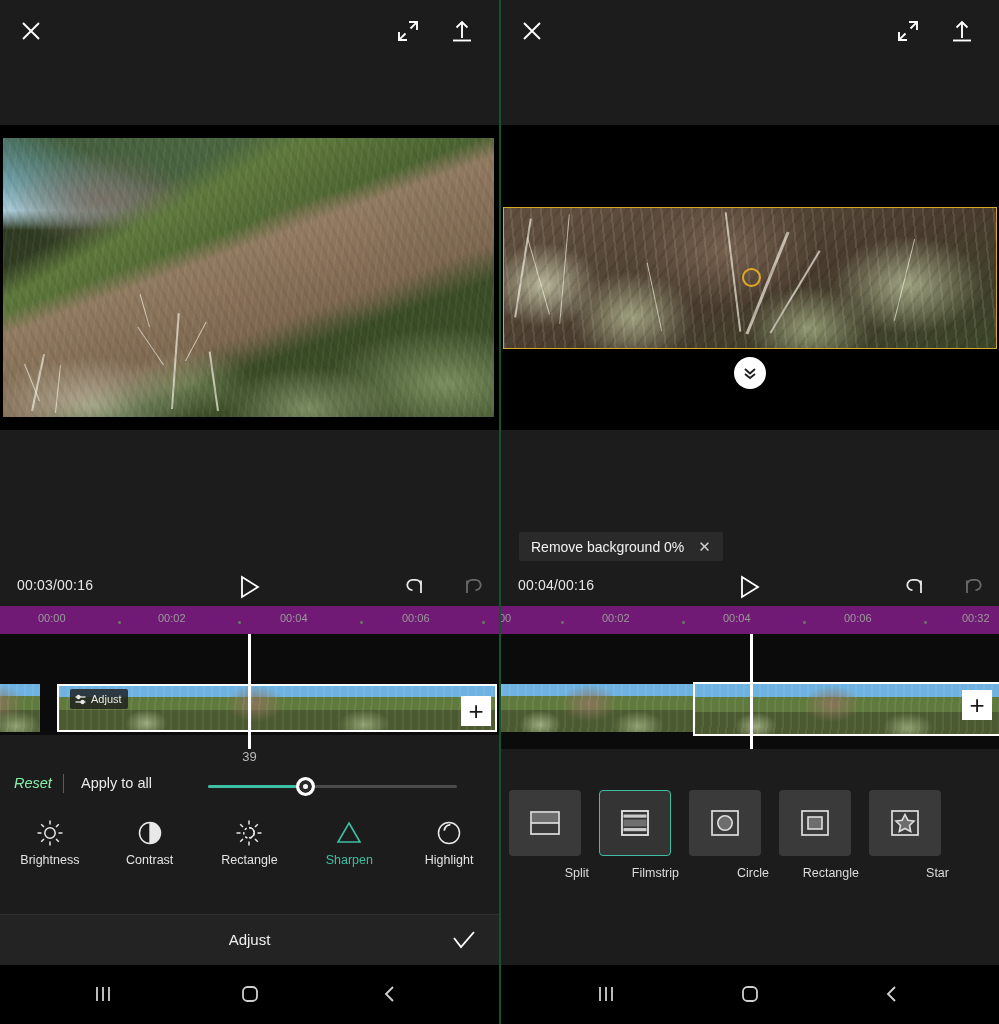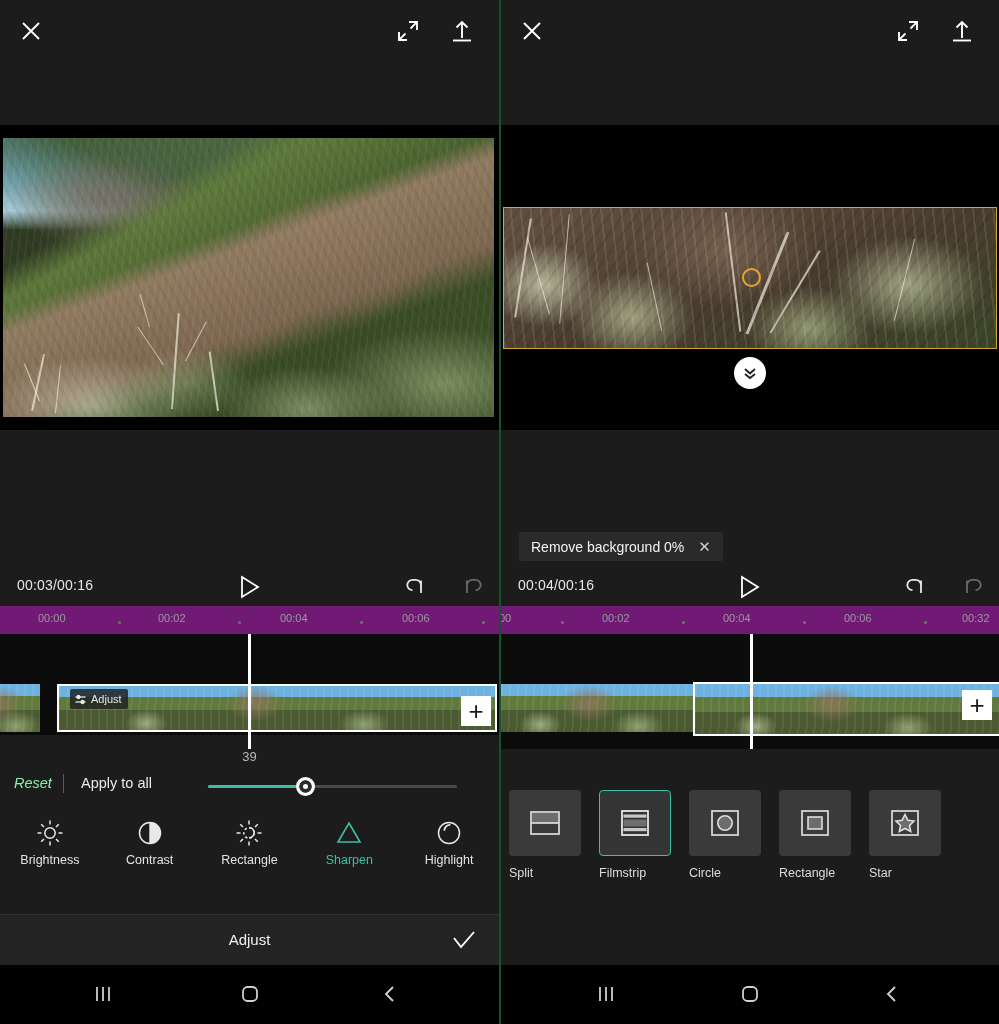--- a/index.html
+++ b/index.html
@@ -198,21 +198,21 @@
   .tool .ti{ height:40px; display:flex; align-items:center; justify-content:center; }
   .tool .tl{ font-size:12.5px; color:#e3e3e3; display:block; }
   .tool.on .tl{ color:#3dbfa3; }
 
   
   .msheet{
     position:absolute; left:0; right:0; top:770px; bottom:110px;
     background:#1c1c1c;
   }
   .mrow{ position:absolute; left:8px; right:0; top:20px; display:flex; gap:10px; }
-  .mitem{ width:80px; text-align:left; }
+  .mitem{ width:80px; text-align:right; }
   .mtile{
     width:72px; height:66px; background:#3a3a3a; border-radius:4px;
     display:flex; align-items:center; justify-content:center;
     border:1.5px solid transparent;
   }
   .mitem.on .mtile{ border-color:#3dbfa3; background:#343434; }
   .mlabel{ font-size:12.5px; color:#dcdcdc; margin-top:10px; display:block; }
 
   
   .abar{

